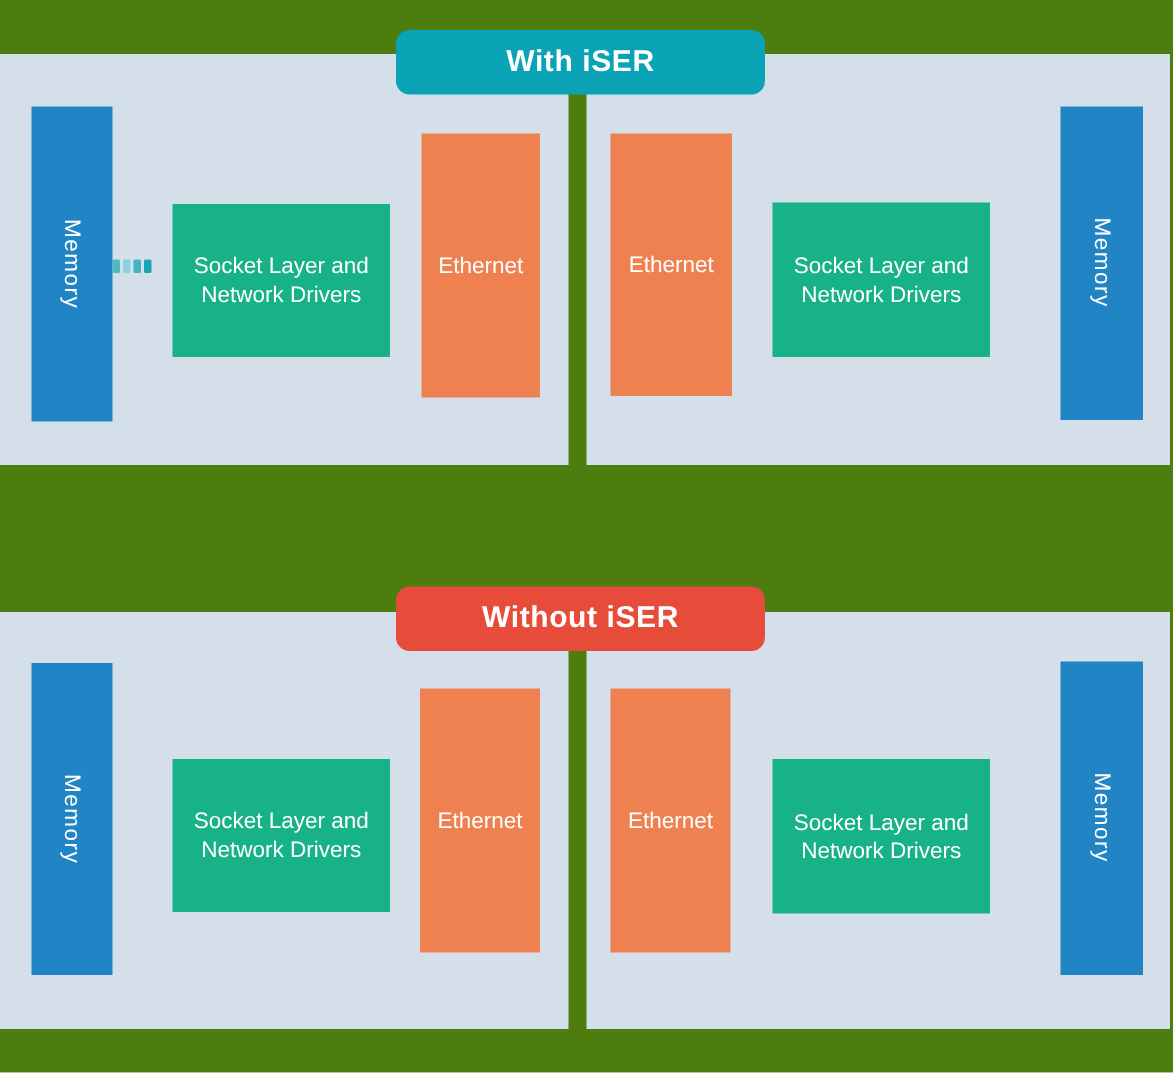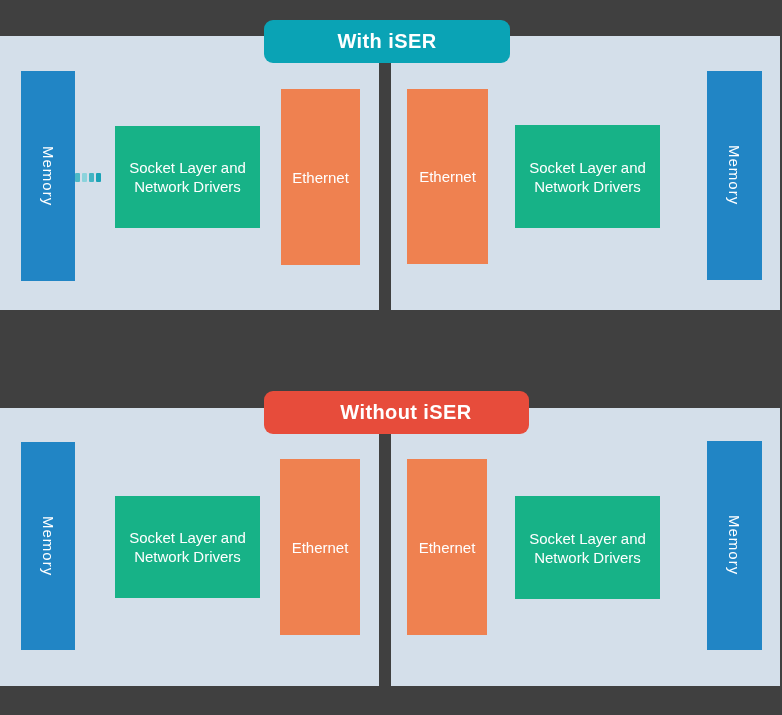--- a/index.html
+++ b/index.html
@@ -1,20 +1,20 @@
 <!DOCTYPE html>
 <html><head>
 <meta charset="utf-8">
 <style>
   html, body { margin: 0; padding: 0; background: #ffffff; }
   .canvas {
     position: relative;
     width: 782px;
     height: 715px;
-    background: #404040;
+    background: #4d7c0f;
     font-family: "Liberation Sans", sans-serif;
     overflow: hidden;
   }
   .panel {
     position: absolute;
     background: #d4dfea;
   }
   .banner {
     position: absolute;
     width: 246px;
@@ -36,21 +36,21 @@
     position: absolute;
     display: flex;
     align-items: center;
     justify-content: center;
     color: #ffffff;
     font-size: 15px;
     text-align: center;
     line-height: 19px;
   }
   .block-memory { background: #2185c5; }
-  .block-socket { background: #17b287; }
+  .block-socket { background: #17b287; margin-top: 10px; }
   .block-ethernet { background: #ef8150; text-align: center; }
 
   .vtext {
     writing-mode: vertical-rl;
     letter-spacing: 1px;
     white-space: nowrap;
   }
 
   .connector {
     position: absolute;
@@ -128,21 +128,21 @@
       <span>
         <span>Socket Layer and</span><br>
         <span>Network Drivers</span>
       </span>
     </div>
     <div class="block block-memory tr-memory" style="background-color: rgb(33, 133, 197);">
       <span class="vtext">Memory</span>
     </div>
   </div>
 
-  <div class="banner banner-without" style="background-color: rgb(231, 76, 59); padding-left: 19px;">
+  <div class="banner banner-without" style="background-color: rgb(231, 76, 59);">
     <span>Without iSER</span>
   </div>
 
   <div class="panel panel-bottom-left" style="background-color: rgb(212, 223, 234);">
     <div class="block block-memory bl-memory" style="background-color: rgb(33, 133, 197);">
       <span class="vtext">Memory</span>
     </div>
     <div class="block block-socket bl-socket" style="background-color: rgb(23, 178, 135);">
       <span>
         <span>Socket Layer and</span><br>

